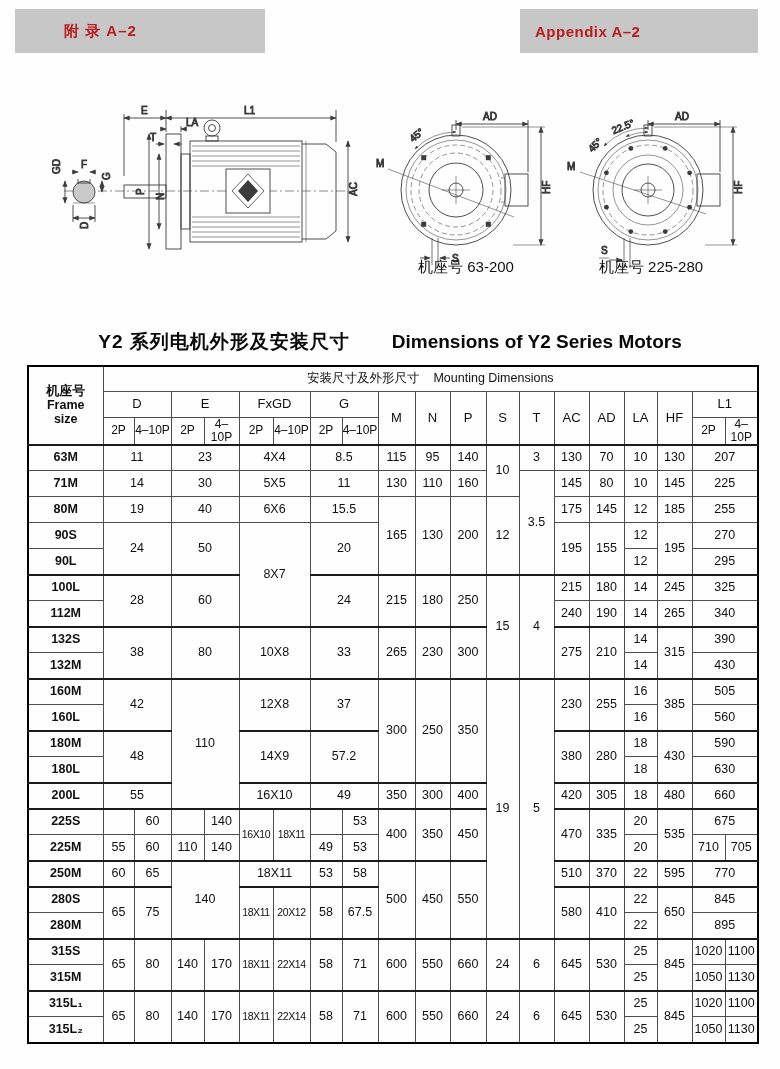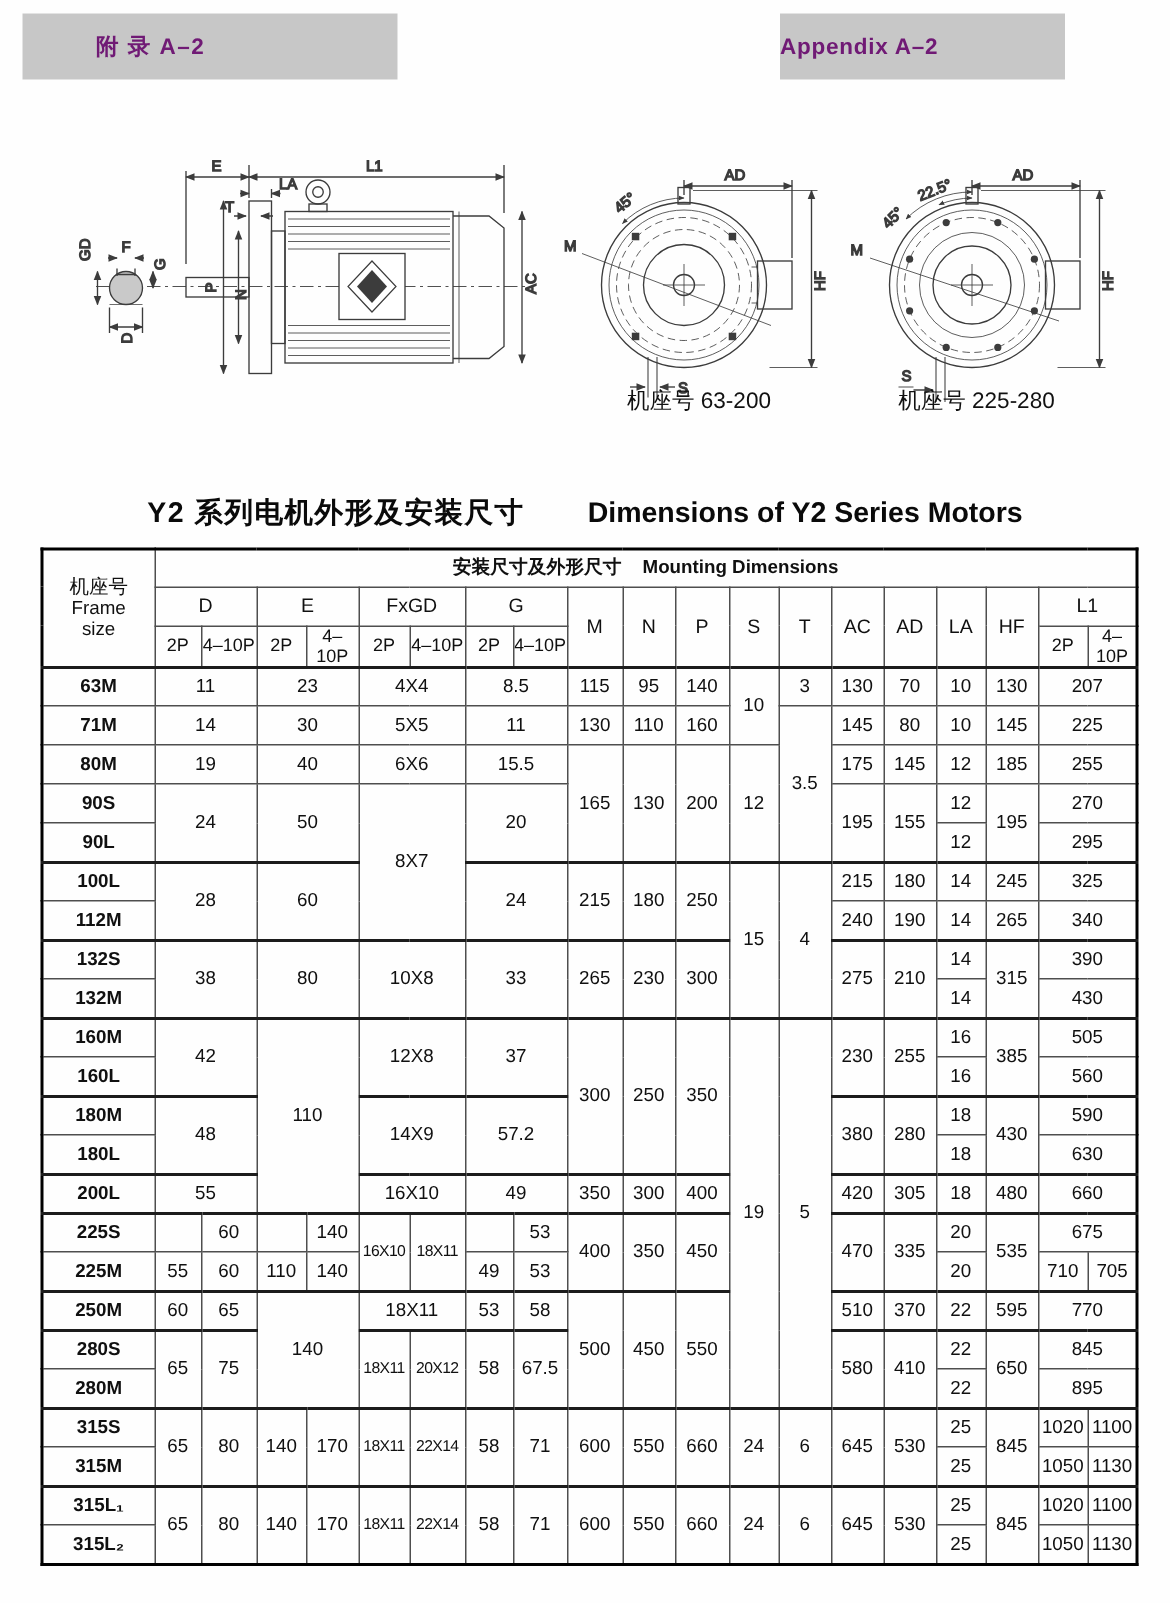--- a/index.html
+++ b/index.html
@@ -4,24 +4,24 @@
 <style>
   * { margin:0; padding:0; box-sizing:border-box; }
   html,body { background:#fff; }
   .page {
     position:relative; width:780px; height:1069px; background:#fefefe;
     font-family:"Liberation Sans", sans-serif; color:#111; overflow:hidden;
   }
   
   .appendix-bar {
     position:absolute; top:9px; height:44px; background:#c7c7c7;
-    display:flex; align-items:center; font-weight:bold; font-size:15px; color:#701a75;
+    display:flex; align-items:center; font-weight:bold; font-size:15px; color:#b91c1c;
   }
   .appendix-bar.left  { left:15px;  width:250px; padding-left:49px; letter-spacing:1px; }
-  .appendix-bar.right { left:520px; width:190px; letter-spacing:0.5px; }
+  .appendix-bar.right { left:520px; width:238px; padding-left:15px; letter-spacing:0.5px; }
   
   .drawing { position:absolute; }
   .drawing svg { display:block; }
   svg text { font-family:"Liberation Sans", sans-serif; font-size:10px; fill:#222; }
   .caption { position:absolute; width:200px; text-align:center; font-size:15px; color:#111; }
   
   .table-title {
     position:absolute; top:329px; left:0; width:780px; text-align:center;
     font-size:19px; font-weight:bold; color:#0a0a0a;
   }
@@ -31,23 +31,23 @@
     position:absolute; left:27px; top:365px; width:731px;
     border-collapse:collapse; table-layout:fixed; border:2px solid #000;
   }
   table.dim th, table.dim td {
     border:1px solid #4e4e4e; text-align:center; vertical-align:middle;
     padding:0; overflow:hidden; font-size:12.5px; line-height:1.1; color:#101010;
   }
   thead tr.h1 th { height:25px; }
   thead tr.h2 th { height:26px; font-weight:normal; font-size:13px; }
   thead tr.h3 th { height:26px; font-weight:normal; font-size:12px;margin-left:20px; }
-  th.frame-head { font-weight:normal; font-size:12.5px; line-height:1.3; }
+  th.frame-head { font-weight:bold; font-size:12.5px; line-height:1.3; }
   th.frame-head .zh { font-size:13px; }
-  th.group-head { font-weight:bold; font-size:13.5px; }
+  th.group-head { font-weight:normal; font-size:13.5px; }
   th.group-head .en { margin-left:14px; }
   tbody td { height:26px; }
   tbody td.frame { font-weight:bold; }
   tbody td.sm { font-size:10.5px; letter-spacing:-0.4px; }
   tbody tr.grp td { border-top:2px solid #1c1c1c; }
   table.dim thead { border-bottom:2px solid #1c1c1c; }
 </style>
 </head>
 <body>
 

